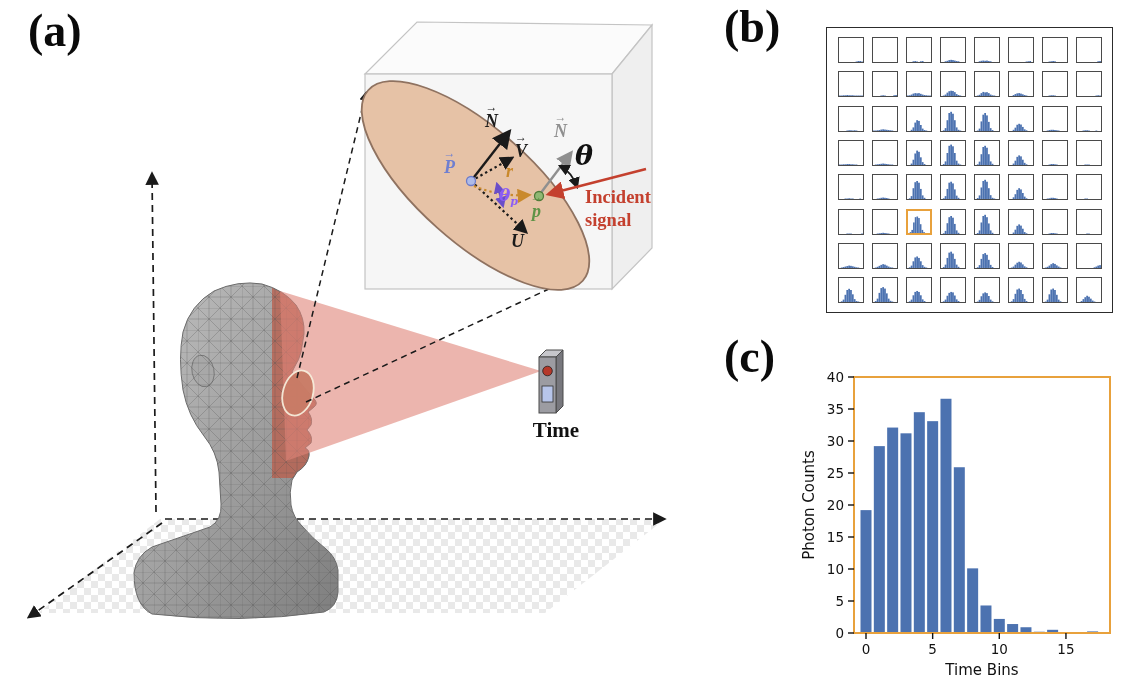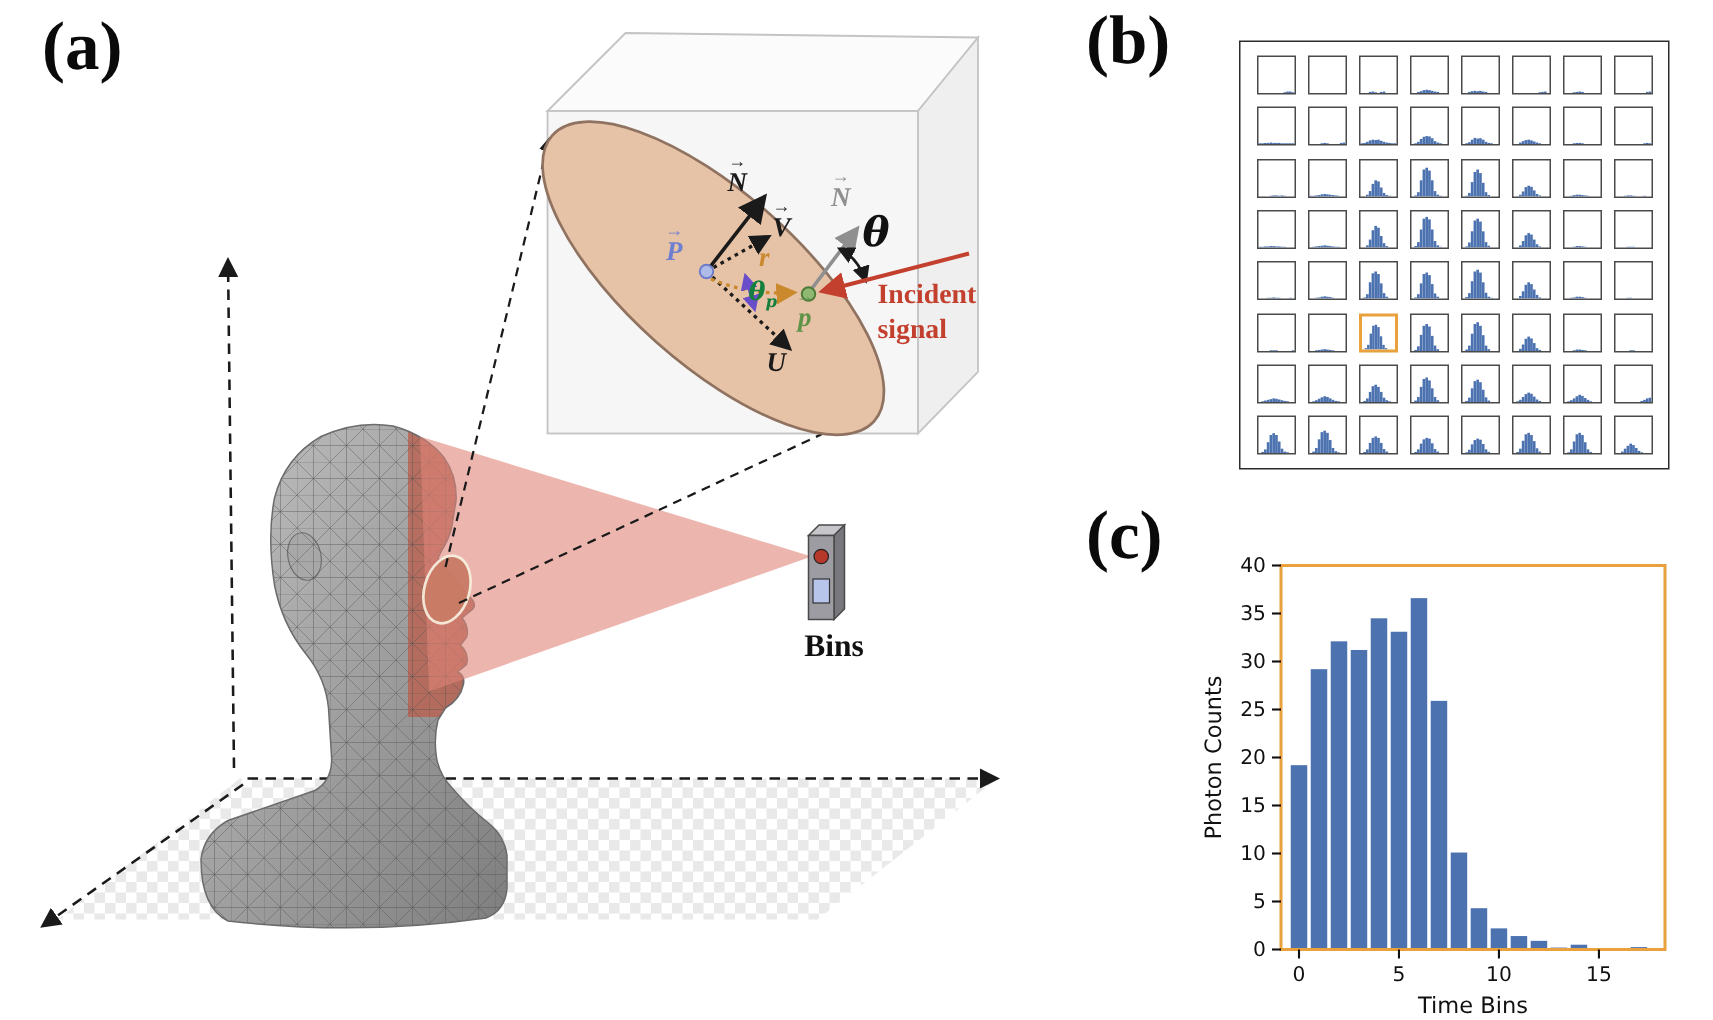--- a/index.html
+++ b/index.html
@@ -126,21 +126,21 @@
       <rect x="539" y="357" width="17" height="56" fill="#9c9ca2" stroke="#4a4a4a" stroke-width="1"></rect>
       <circle cx="547.5" cy="371" r="4.8" fill="#b5382a" stroke="#222" stroke-width="0.8"></circle>
       <rect x="542" y="386" width="11" height="16" fill="#b7c5ea" stroke="#333" stroke-width="0.8"></rect>
     </g>
   </svg>
 
   <div class="panel-label" style="left:28px;top:8px">(a)</div>
   <div class="panel-label" style="left:724px;top:4px">(b)</div>
   <div class="panel-label" style="left:724px;top:334px">(c)</div>
 
-  <div class="dtof-label" style="left:516px;top:418px">Bins</div>
+  <div class="dtof-label" style="left:516px;top:418px">Time</div>
 
   <div class="incident" style="left:585px;top:186px;color:#c4402e">
     <div>Incident</div>
     <div>signal</div>
   </div>
 
   <span class="vec" style="left:485px;top:112px;color:#1a1a1a">
     <span class="arr">→</span><span class="ltr">N</span></span>
   <span class="vec" style="left:515px;top:142px;color:#1a1a1a">
     <span class="arr">→</span><span class="ltr">V</span></span>
@@ -149,21 +149,21 @@
   <span class="vec" style="left:444px;top:158px;color:#6f7fd0">
     <span class="arr">→</span><span class="ltr">P</span></span>
   <span class="vec" style="left:532px;top:202px;color:#5f9347">
     <span class="arr">→</span><span class="ltr">p</span></span>
   <span class="vec" style="left:554px;top:122px;color:#8f8f8f">
     <span class="arr">→</span><span class="ltr">N</span></span>
   <span class="vec" style="left:506px;top:162px;color:#c9892c">
     <span class="ltr">r</span></span>
 
   <span class="theta-big" style="left:575px;top:140px">θ</span>
-  <span class="theta-p" style="left:499px;top:185px;color:#15803d">
+  <span class="theta-p" style="left:499px;top:185px;color:#8b5cf6">
     <span>θ</span><sub>p</sub></span>
 
   <div id="panel-b-box">
       <div class="b-cell" style="left: 11px; top: 9px;">
         <svg viewBox="0 0 24 24" preserveAspectRatio="none">
           <rect x="16.62" y="23.52" width="1.77" height="0.48" fill="#4c72b0"></rect>
           <rect x="18.46" y="23.04" width="1.77" height="0.96" fill="#4c72b0"></rect>
           <rect x="20.31" y="23.04" width="1.77" height="0.96" fill="#4c72b0"></rect>
           <rect x="22.15" y="23.52" width="1.77" height="0.48" fill="#4c72b0"></rect>
         </svg>

